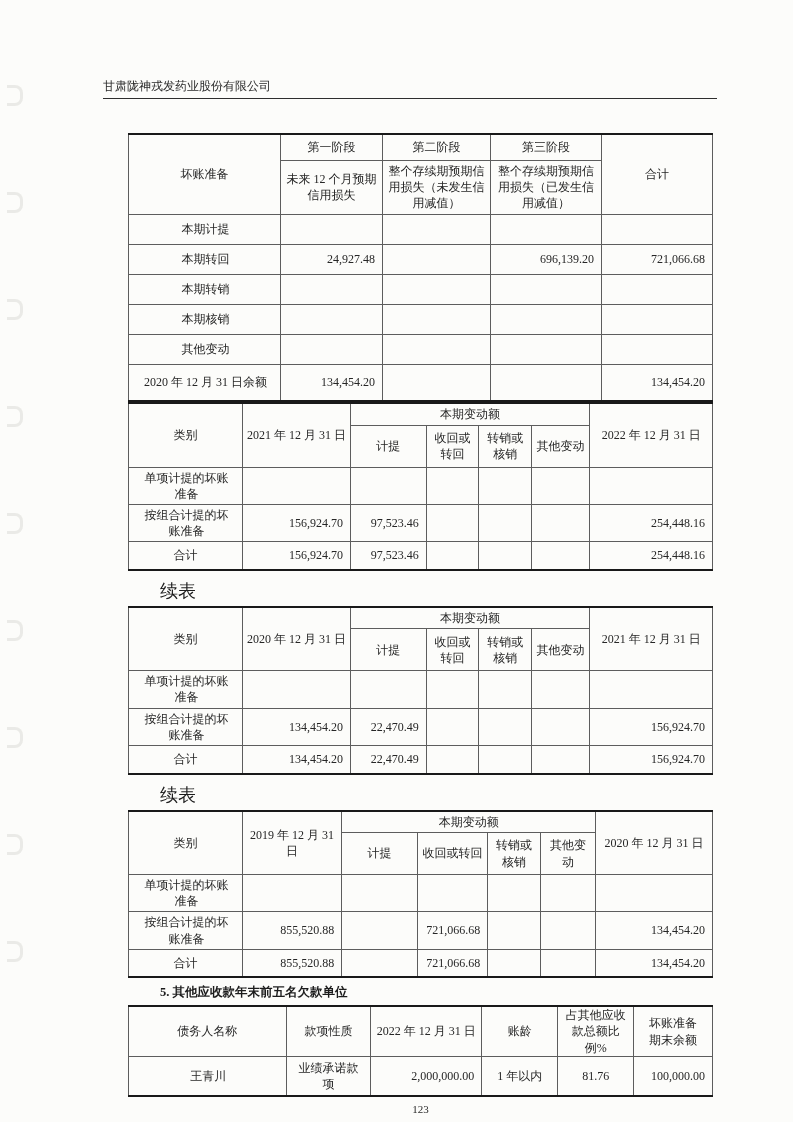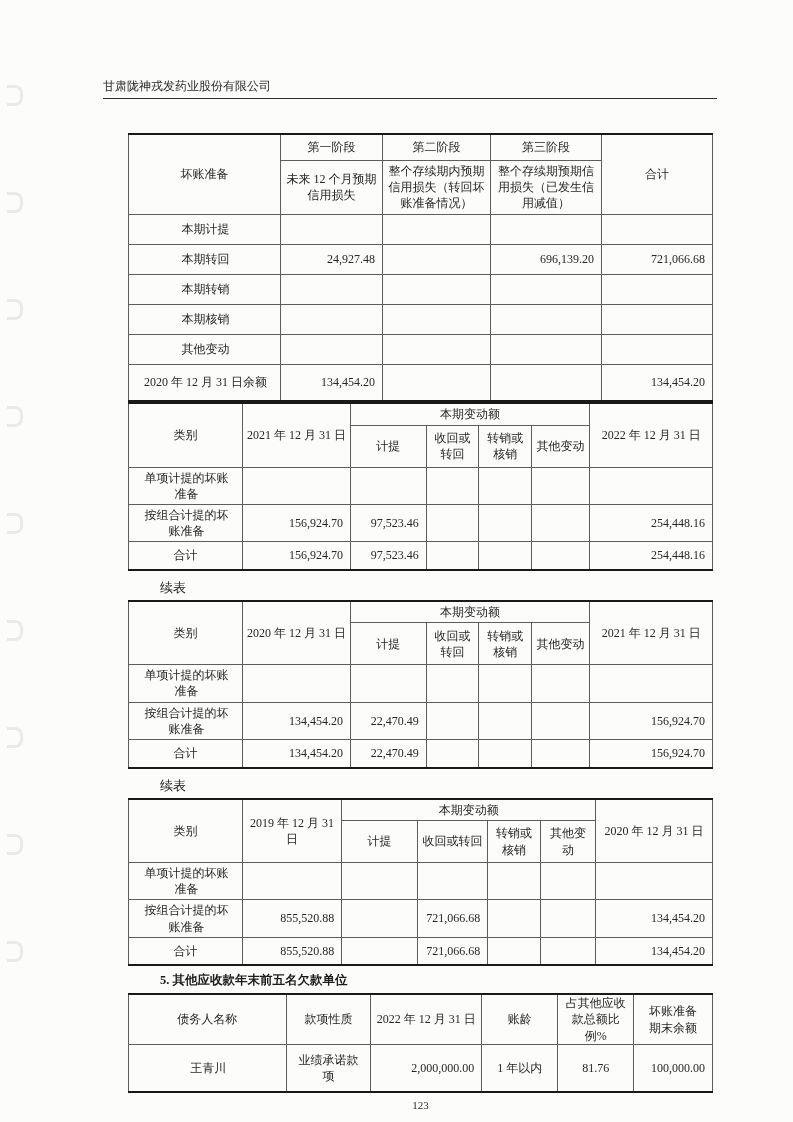--- a/index.html
+++ b/index.html
@@ -30,21 +30,21 @@
   td{border:1px solid #5d5d5d;padding:2px 6px;vertical-align:middle;line-height:1.35;
      overflow:hidden;}
   .hdr{text-align:center;padding:0 4px;}
   .lab{text-align:center;padding-left:8px;}
   .num{text-align:right;padding-right:7px;font-variant-numeric:tabular-nums;}
   .ctr{text-align:center;}
   .nw{white-space:nowrap;}
   .pl{white-space:pre-line;}
   .t1 .hdr{padding:2px 3px;}
   .sec-title{font-size:12.5px;font-weight:600;color:#1c1c1c;margin:6px 0 4px 32px;}
-  .cont-label{font-size:13px;color:#1c1c1c;margin:8px 0 3px 32px;}
+  .cont-label{font-size:18px;color:#1c1c1c;margin:8px 0 3px 32px;}
   .mt1{margin-top:34px;}
   .doc-footer{margin-top:5px;text-align:center;color:#2a2a2a;}
   .doc-footer .pg{font-size:11px;line-height:14px;}
 </style>
 </head>
 <body>
 
 <div class="page">
 
   <div class="punch" style="top:85px"></div>
@@ -74,21 +74,21 @@
       <tbody>
         <tr style="height:26px">
           <td class="hdr" rowspan="2">坏账准备</td>
           <td class="hdr">第一阶段</td>
           <td class="hdr">第二阶段</td>
           <td class="hdr">第三阶段</td>
           <td class="hdr" rowspan="2">合计</td>
         </tr>
         <tr style="height:54px">
           <td class="hdr">未来 12 个月预期信用损失</td>
-          <td class="hdr">整个存续期内预期信用损失（转回坏账准备情况）</td>
+          <td class="hdr">整个存续期预期信用损失（未发生信用减值）</td>
           <td class="hdr">整个存续期预期信用损失（已发生信用减值）</td>
         </tr>
         <tr style="height:30px">
           <td class="lab">本期计提</td>
           <td class="num"></td>
           <td class="num"></td>
           <td class="num"></td>
           <td class="num"></td>
         </tr>
         <tr style="height:30px">
@@ -314,21 +314,21 @@
         <tr style="height:44px">
           <td class="hdr">债务人名称</td>
           <td class="hdr">款项性质</td>
           <td class="hdr nw">2022 年 12 月 31 日</td>
           <td class="hdr">账龄</td>
           <td class="hdr pl">占其他应收
 款总额比例%</td>
           <td class="hdr pl">坏账准备
 期末余额</td>
         </tr>
-        <tr style="height:48px">
+        <tr style="height:40px">
           <td class="lab">王青川</td>
           <td class="ctr pl">业绩承诺款
 项</td>
           <td class="num">2,000,000.00</td>
           <td class="ctr">1 年以内</td>
           <td class="ctr">81.76</td>
           <td class="num">100,000.00</td>
         </tr>
       </tbody>
     </table>

